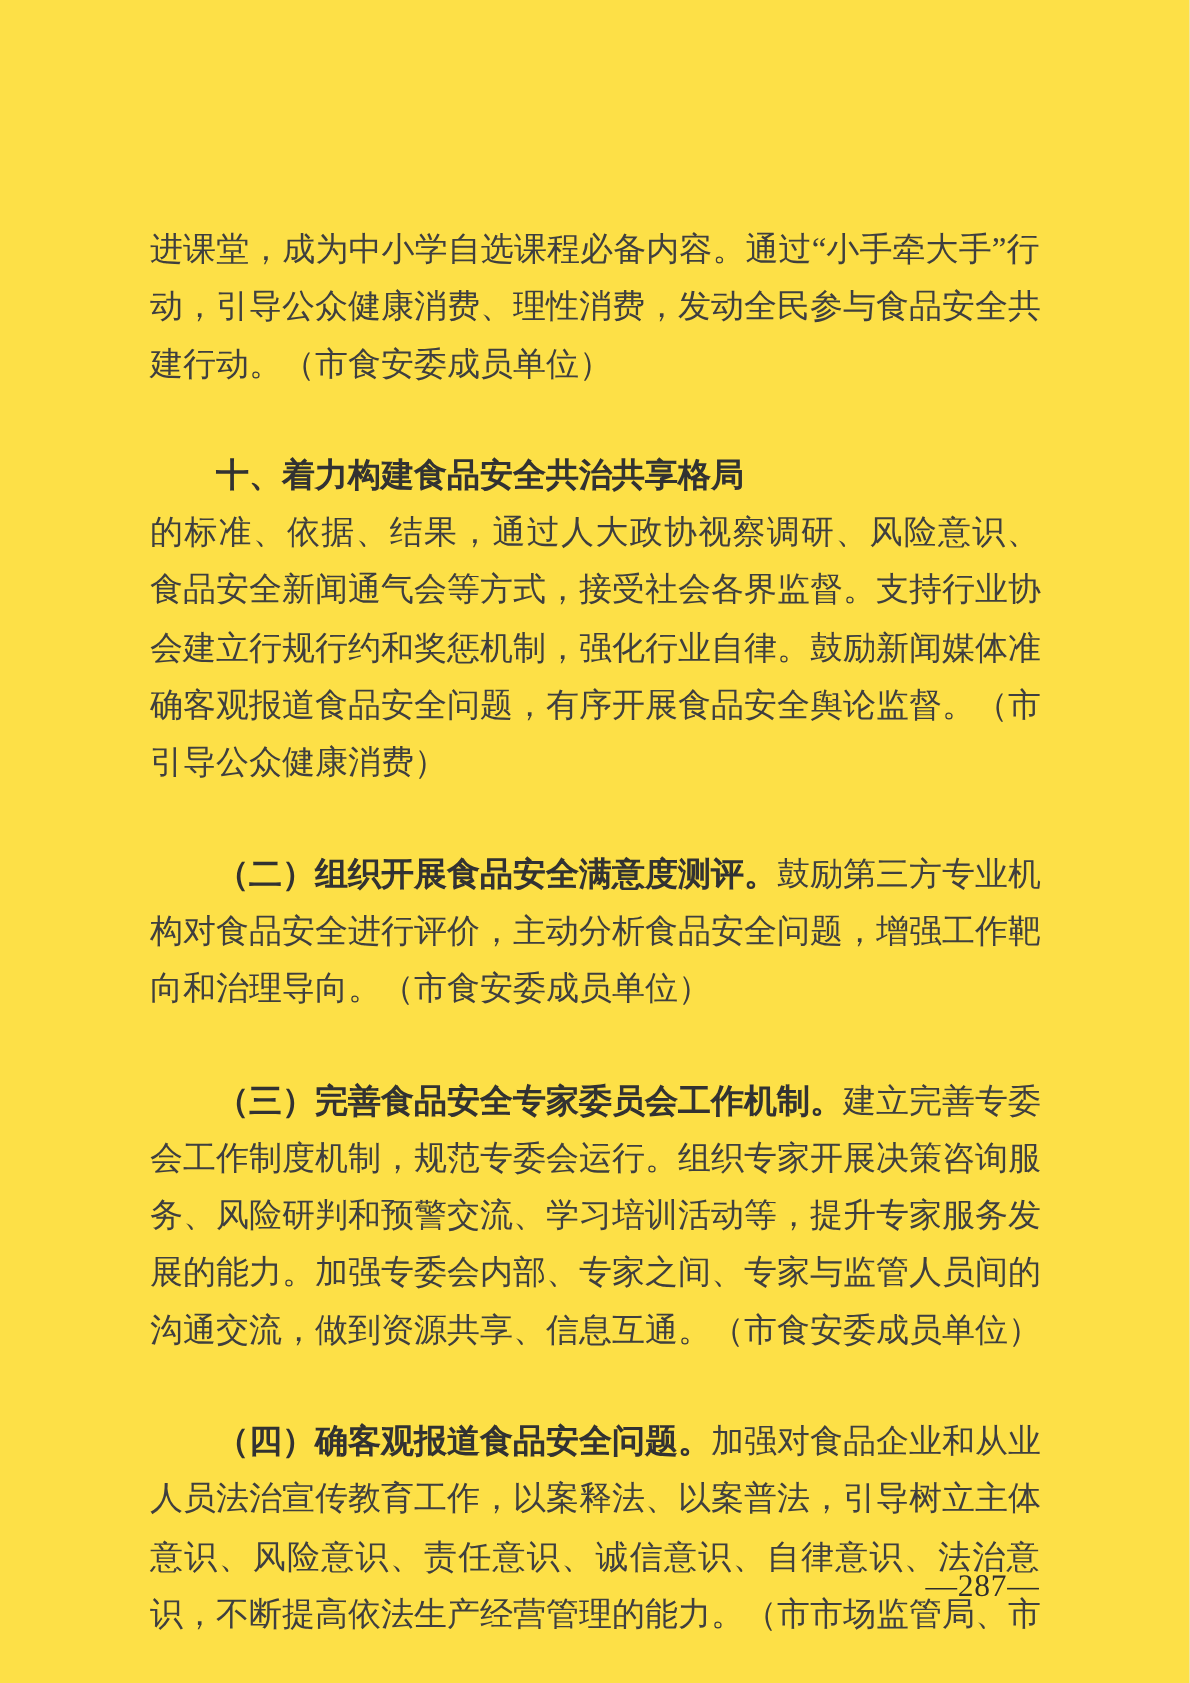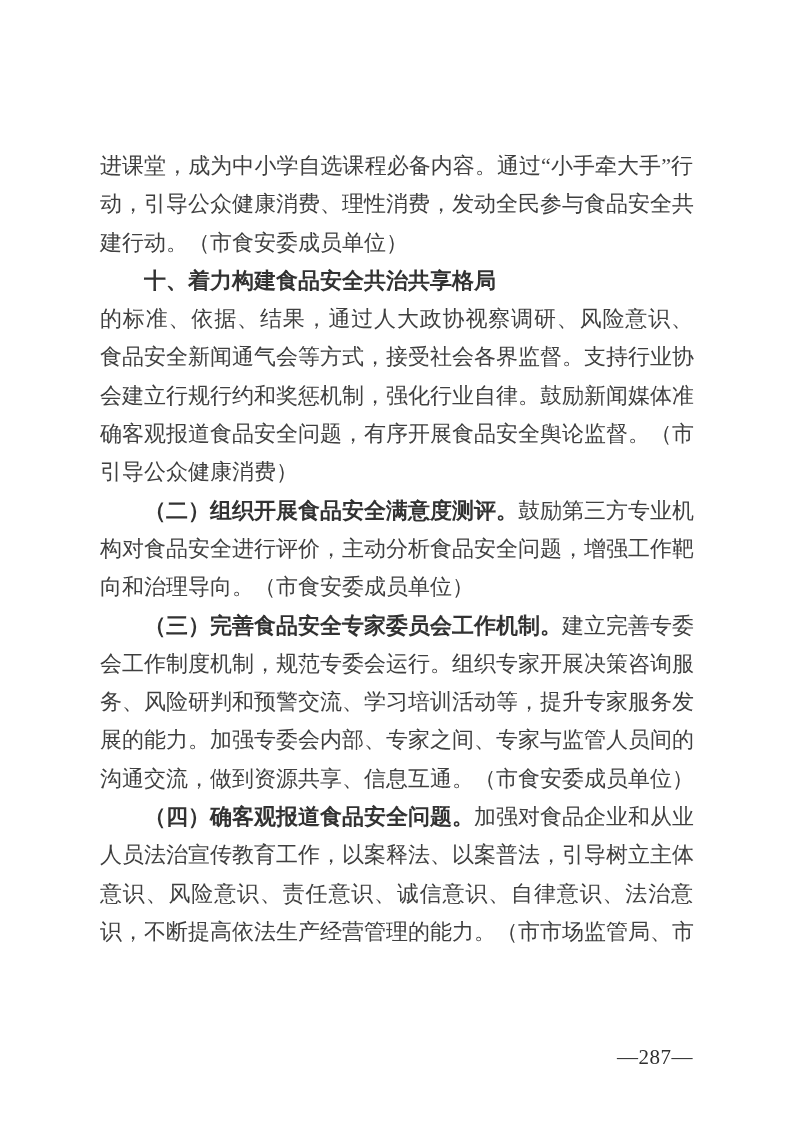--- a/index.html
+++ b/index.html
@@ -4,21 +4,21 @@
 <style>
   html, body {
     margin: 0;
     padding: 0;
     background: #e8e8e8;
   }
   .page {
     position: relative;
     width: 793px;
     height: 1122px;
-    background: #ffffff;
+    background: #fde047;
     overflow: hidden;
     font-family: "Liberation Serif", "DejaVu Serif", serif;
   }
   .doc-body {
     position: absolute;
     left: 100px;
     top: 147px;
     width: 593px;
     font-size: 22px;
     line-height: 38.3px;
@@ -28,20 +28,21 @@
     white-space: nowrap;
     text-align: justify;
     text-align-last: justify;
     text-justify: inter-character;
   }
   .line.flush {
     text-align-last: left;
   }
   .line.indent {
     padding-left: 44px;
+    margin-top: 36px;
   }
   .line.heading {
     font-family: "Liberation Sans", "DejaVu Sans", sans-serif;
     font-weight: 700;
     color: #1d1d1d;
     text-align-last: left;
   }
   .lead {
     font-weight: 600;
     color: #323232;

